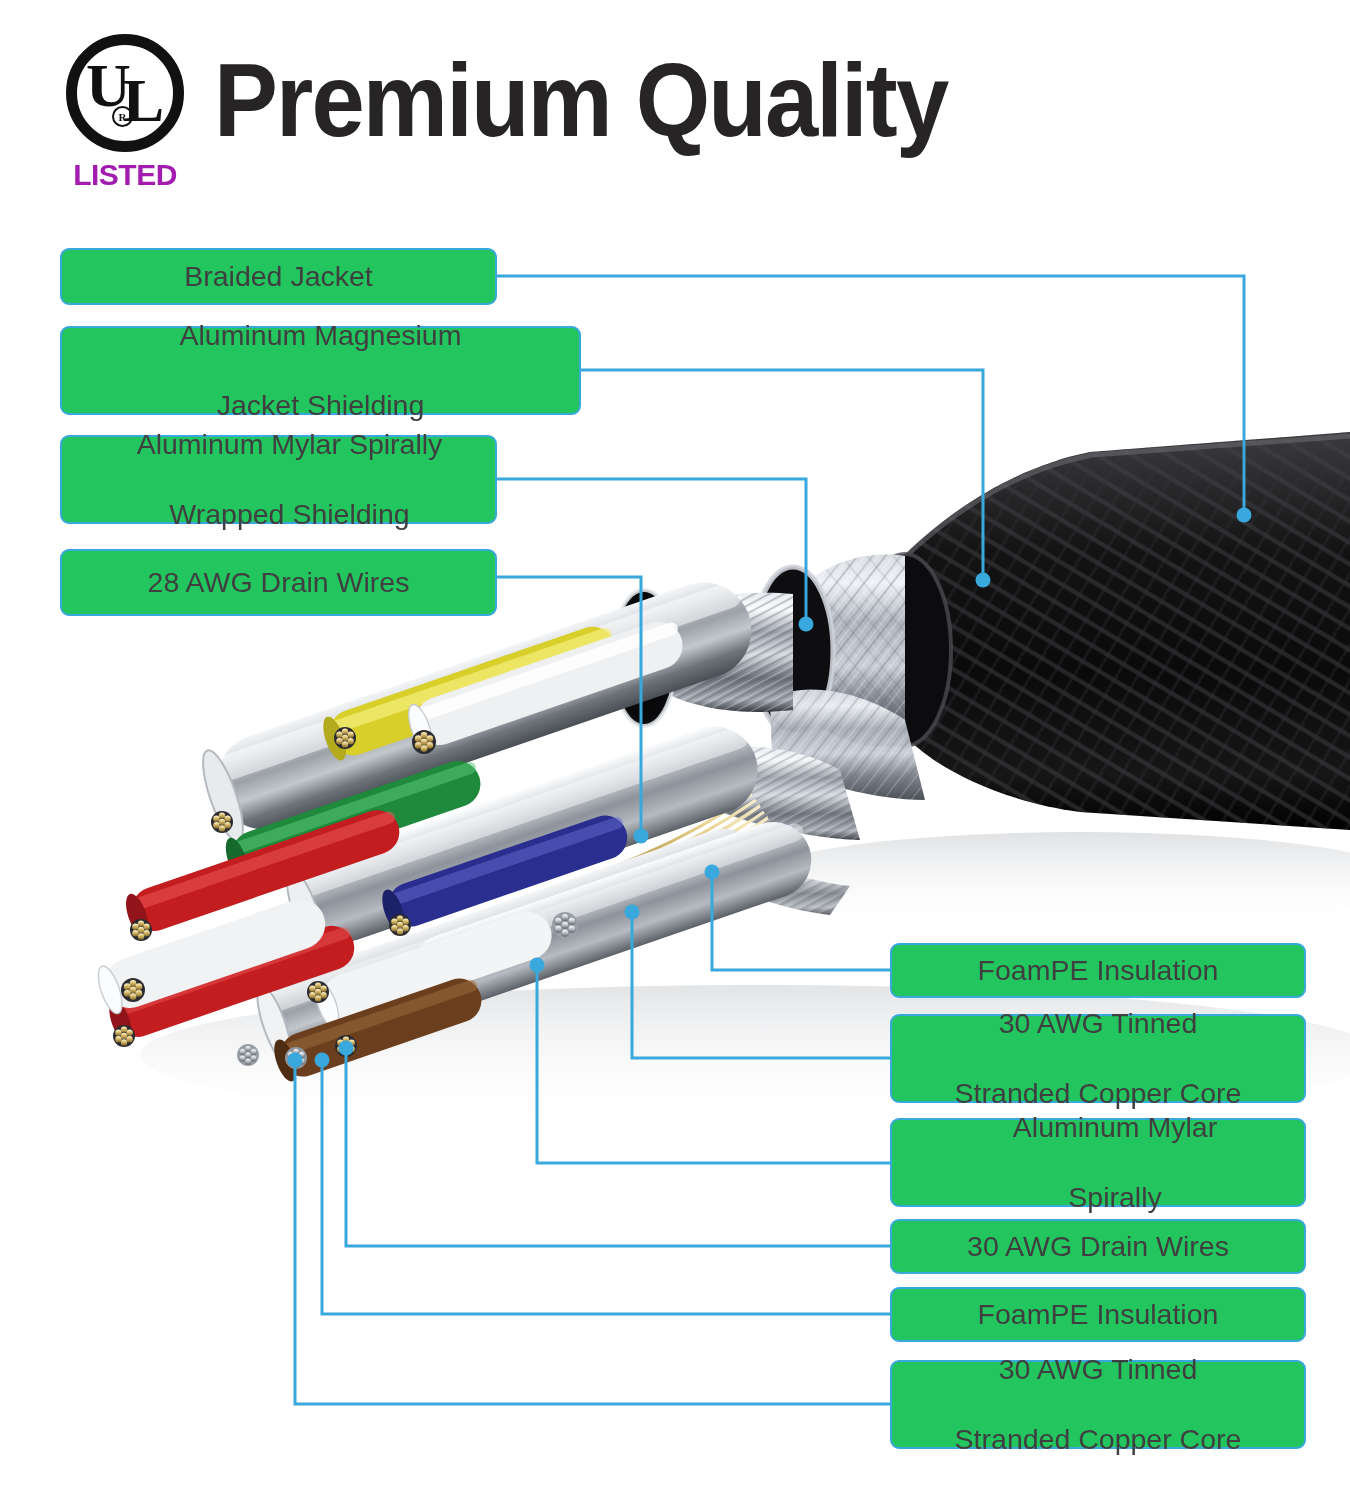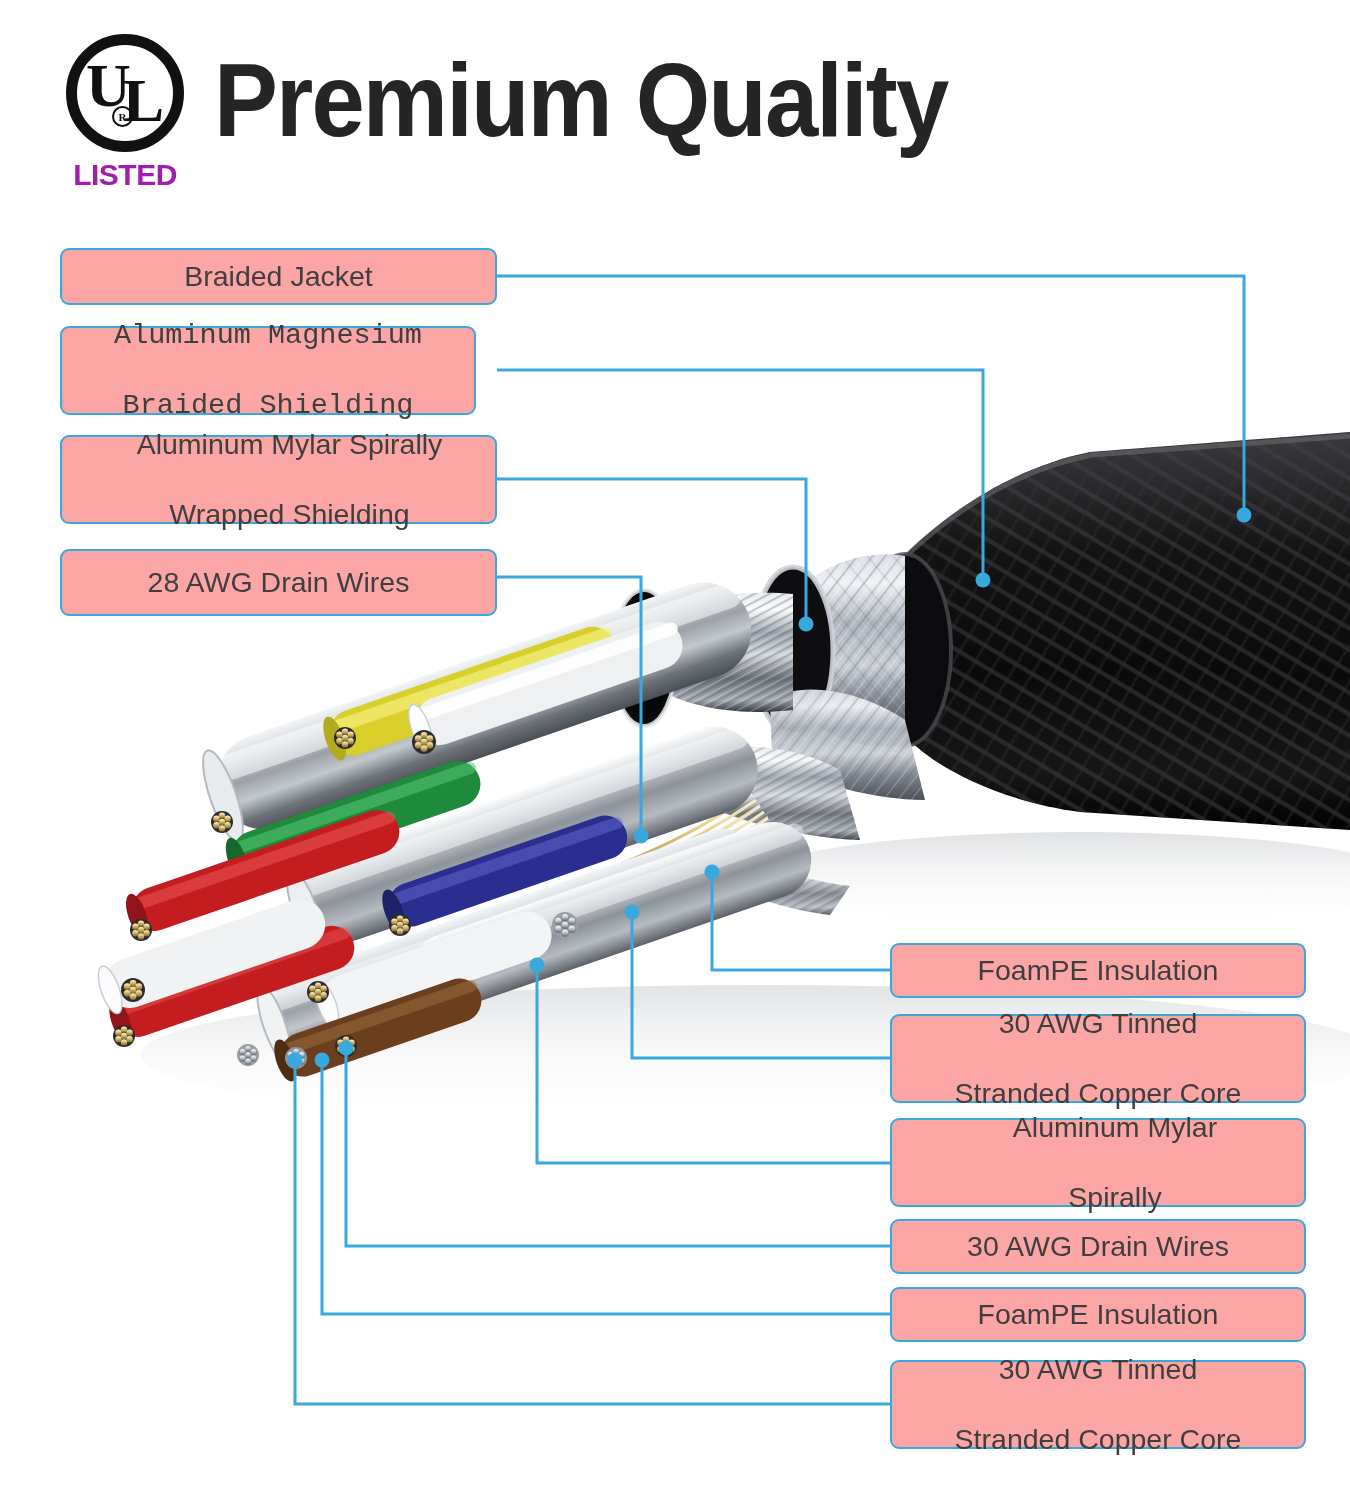--- a/index.html
+++ b/index.html
@@ -53,21 +53,21 @@
     transform-origin:left center;
     margin-top:-18px;
     white-space:nowrap;
   }
 
   
   .label-box{
     position:absolute;
     border:2px solid #38a8dd;
     border-radius:9px;
-    background:#fca5a5;
+    background:#22c55e;
     box-sizing:border-box;
     display:flex;align-items:center;justify-content:center;
     text-align:center;
     color:#3f3f3f;
     font-size:28.5px;
     line-height:1.24;
     padding:4px 10px;
     z-index:6;
   }
   .label-box span{display:block;}
@@ -532,24 +532,24 @@
       <circle cx="346" cy="1048" r="7.5"></circle>
       <circle cx="322" cy="1060" r="7.5"></circle>
       <circle cx="295" cy="1060" r="7.5"></circle>
     </g>
   </svg>
 
   <div class="label-box" style="left:60px;top:248px;width:437px;height:57px;">
     <span>Braided Jacket</span>
   </div>
 
-  <div class="label-box" style="left:60px;top:326px;width:416px;height:89px;font-family:Liberation Mono, monospace;">
+  <div class="label-box" style="left:60px;top:326px;width:521px;height:89px;">
     <span>
       <span>Aluminum Magnesium</span><br>
-      <span>Braided Shielding</span>
+      <span>Jacket Shielding</span>
     </span>
   </div>
 
   <div class="label-box" style="left:60px;top:435px;width:437px;height:89px;padding-left:32px;">
     <span>
       <span>Aluminum Mylar Spirally</span><br>
       <span>Wrapped Shielding</span>
     </span>
   </div>
 

